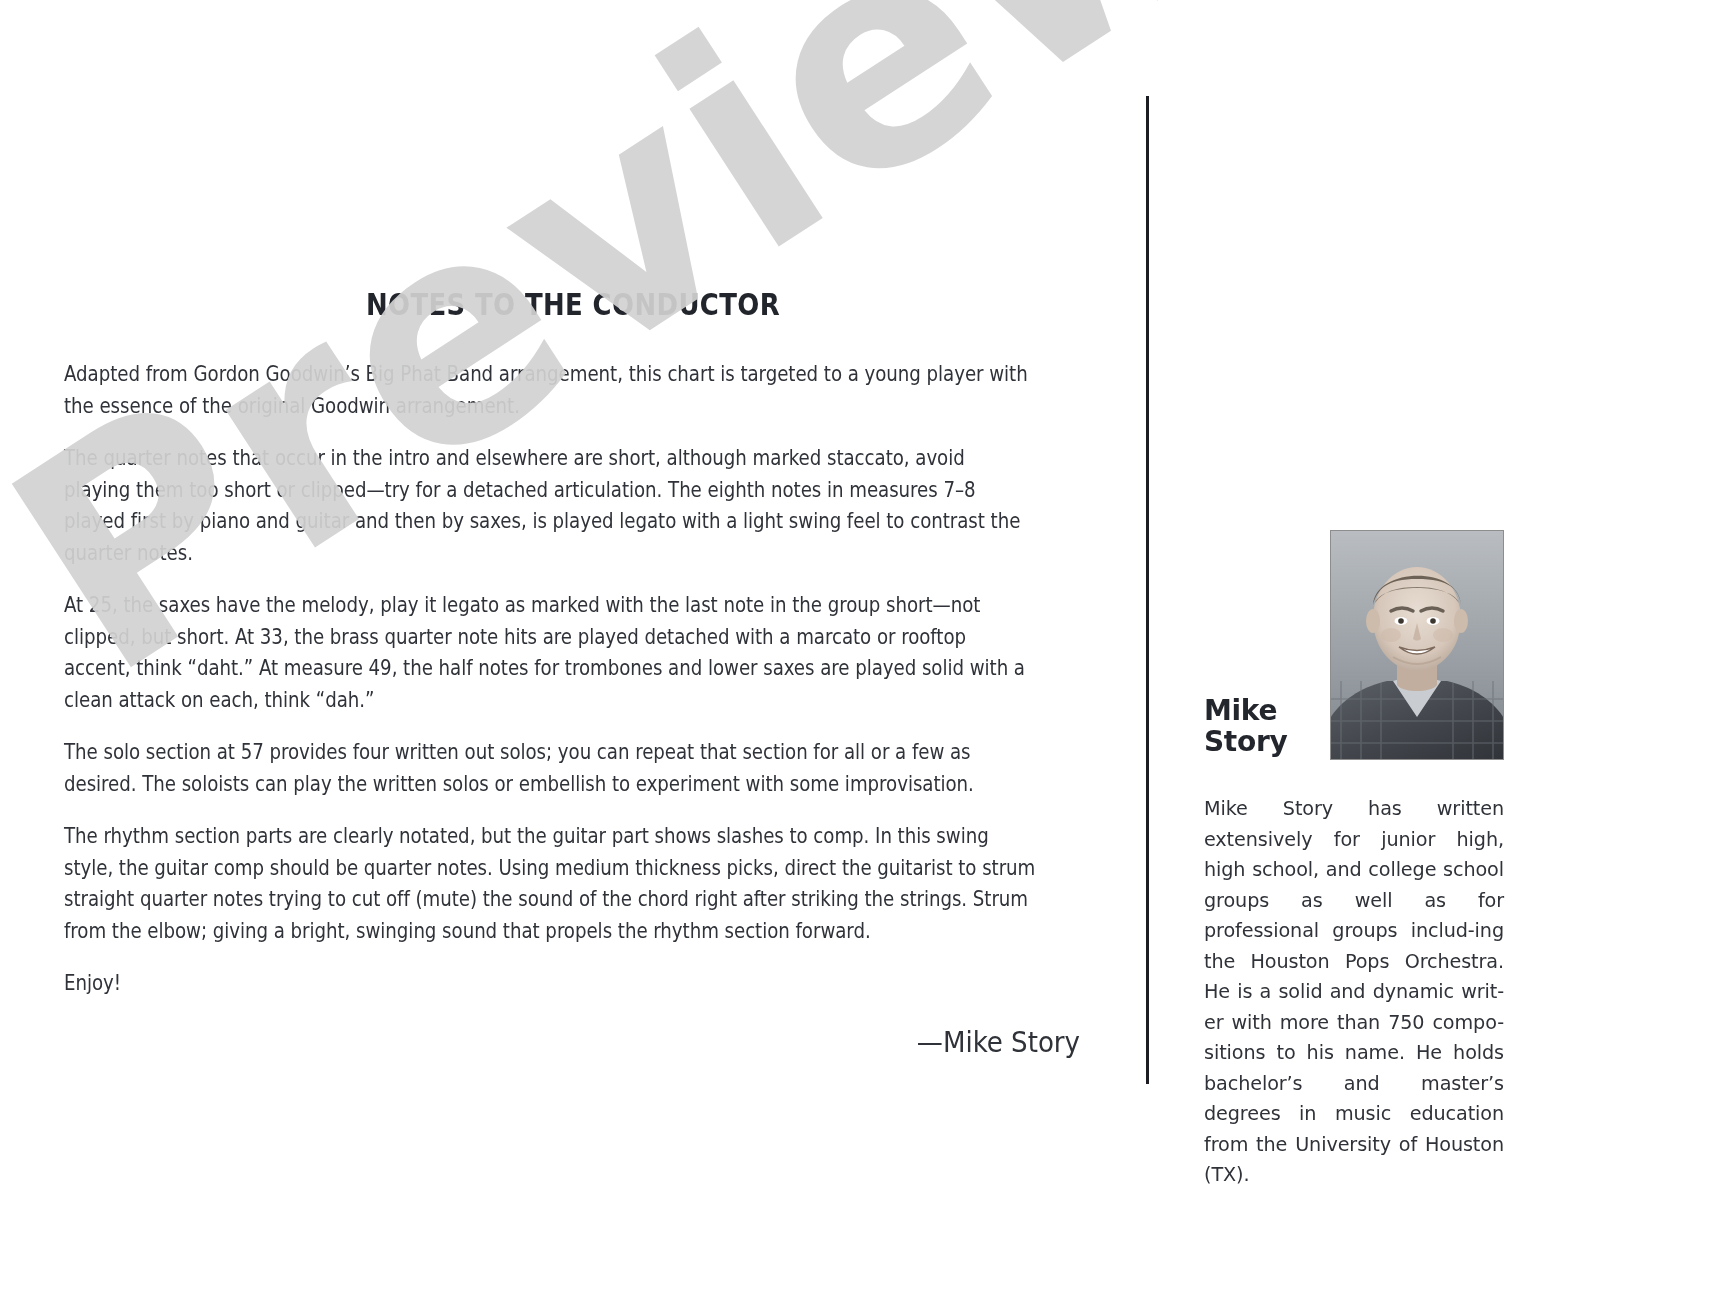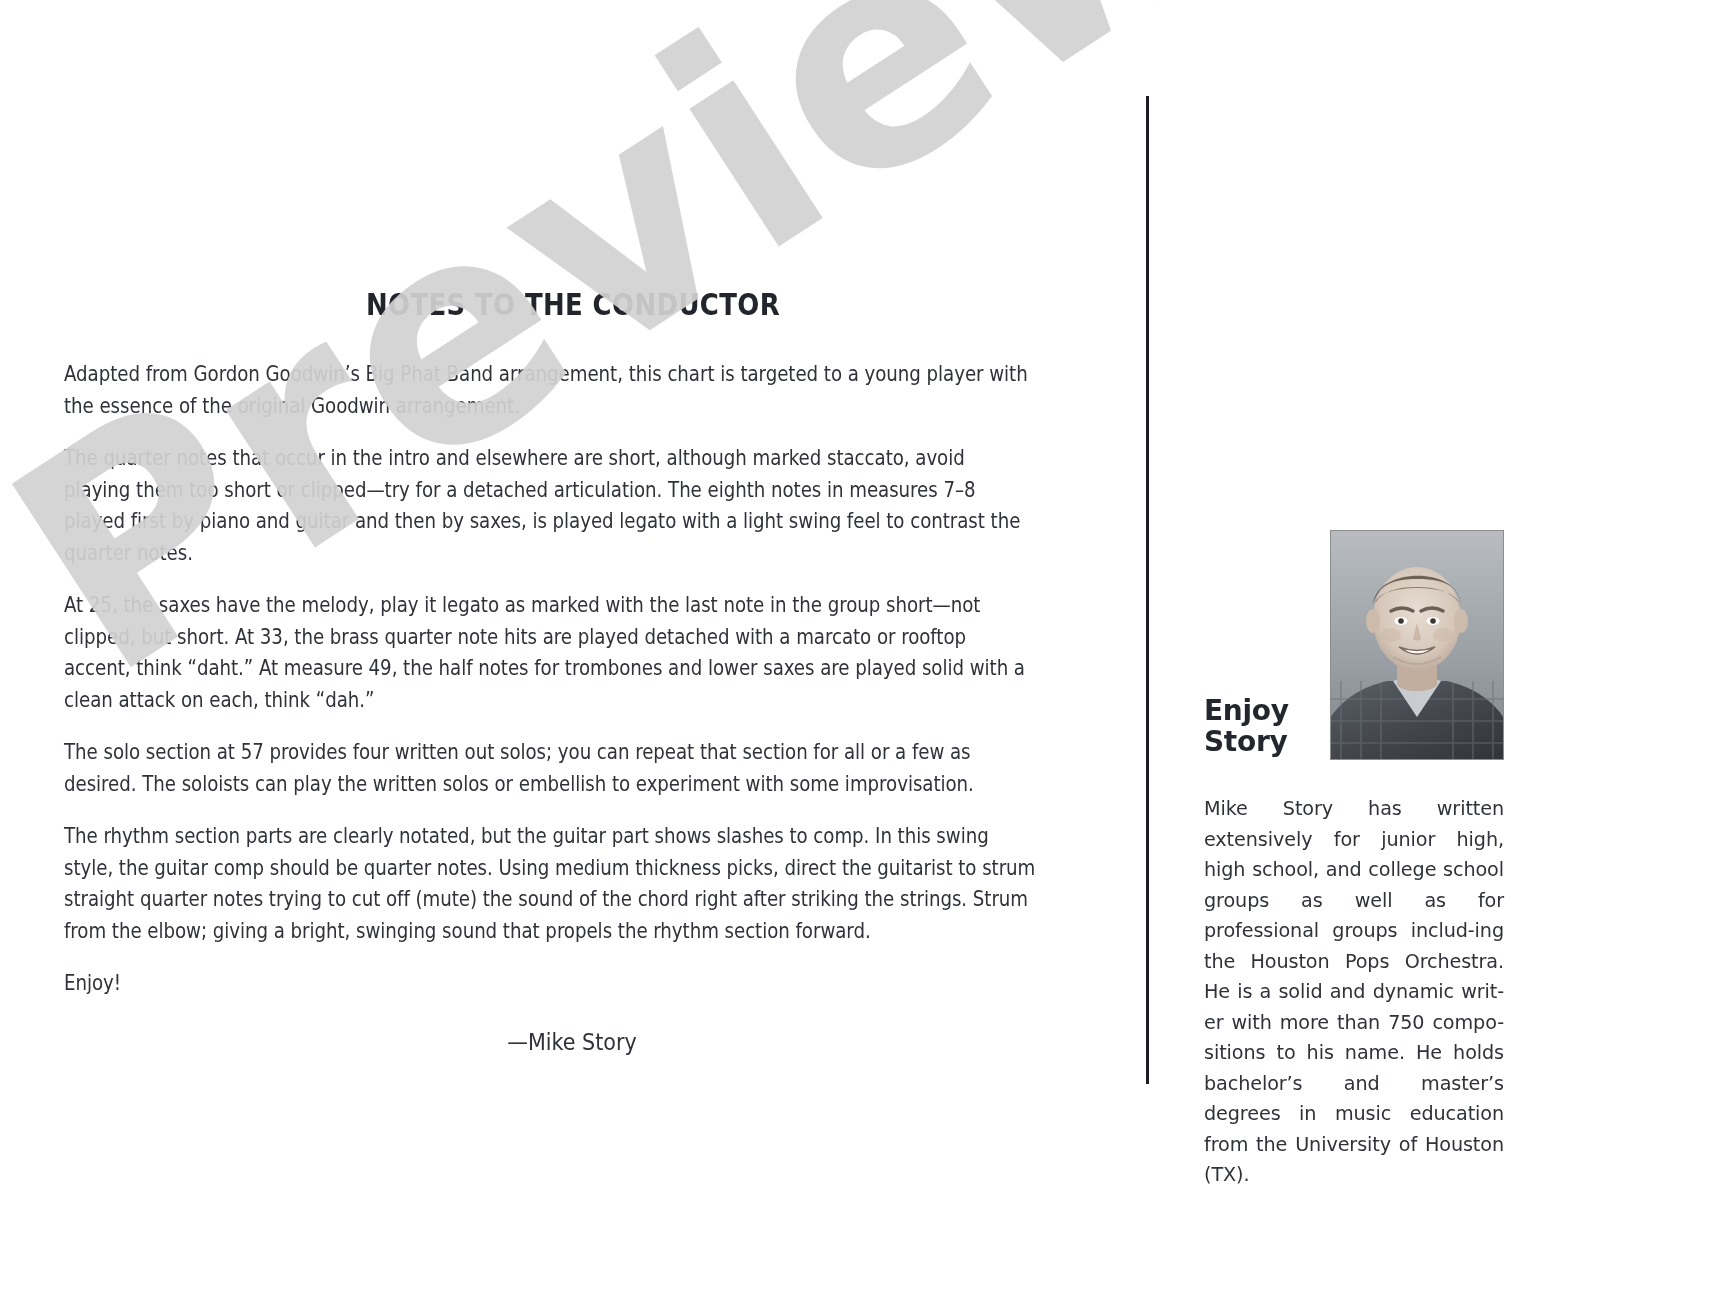--- a/index.html
+++ b/index.html
@@ -90,24 +90,24 @@
     line-height: 31.5px;
     color: #2f3238;
     margin: 0 0 21px 0;
     transform: scaleX(0.955);
     transform-origin: left top;
     letter-spacing: -0.05px;
   }
 
   #signature {
     font-family: "DejaVu Sans Condensed", "Liberation Sans Narrow", "Liberation Sans", sans-serif;
-    font-size: 23px;
+    font-size: 29px;
     line-height: 31.5px;
     color: #2f3238;
-    text-align: center;
+    text-align: right;
     margin: 28px 0 0 0;
     padding-right: 2px;
   }
 
   
   #sidebar {
     position: absolute;
     left: 1204px;
     top: 530px;
     width: 300px;
@@ -245,21 +245,21 @@
             <path d="M 86 92 L 82 108 q 4 3 8 0 Z" fill="#c6b0a0" opacity="0.8"></path>
 
             <path d="M 68 116 q 18 14 36 0 q -18 7 -36 0 Z" fill="#ffffff" stroke="#7d6a5c" stroke-width="1.4"></path>
 
             <path d="M 62 126 q 24 14 48 0" stroke="#b09c8c" stroke-width="2" fill="none" opacity="0.6"></path>
           </g>
         </svg>
       </div>
 
       <div id="composer-name">
-        <div>Enjoy</div>
+        <div>Mike</div>
         <div>Story</div>
       </div>
     </div>
 
     <p id="bio-text">Mike Story has written extensively for junior high, high school, and college school groups as well as for professional groups includ-ing the Houston Pops Orchestra. He is a solid and dynamic writ-er with more than 750 compo-sitions to his name. He holds bachelor’s and master’s degrees in music education from the University of Houston (TX).</p>
   </div>
 
 </div>
 
 <div id="watermark">

